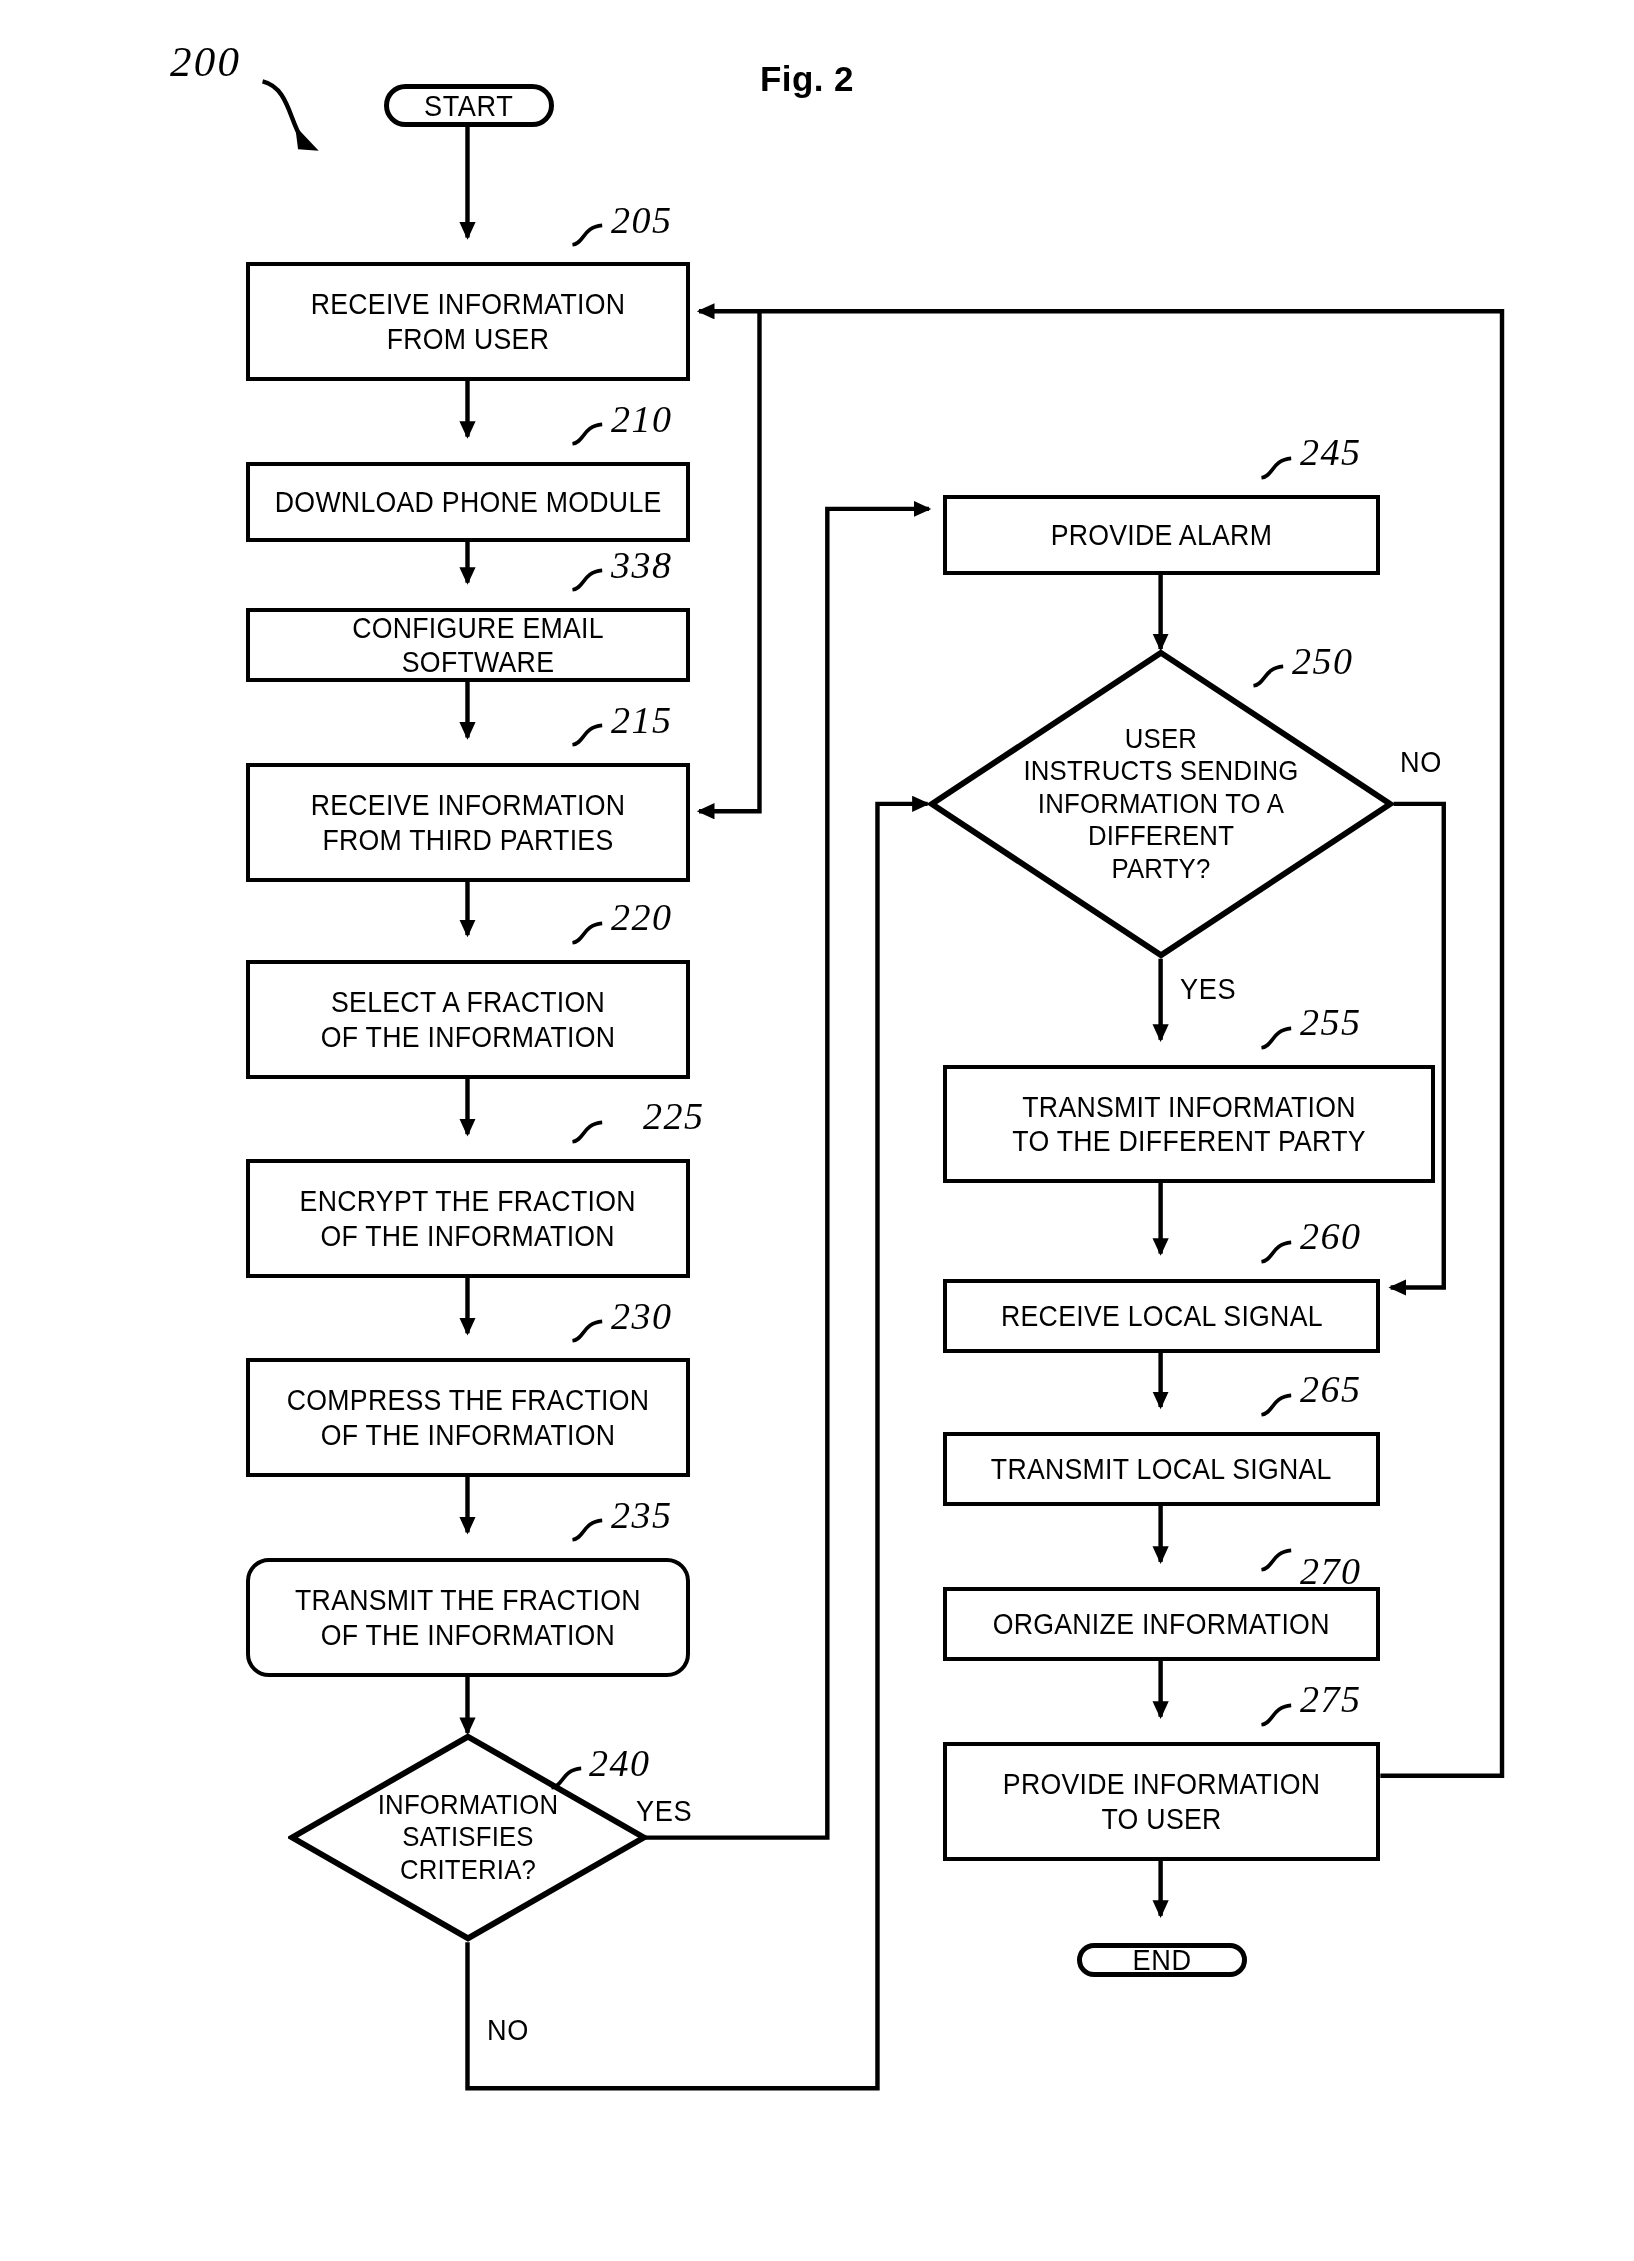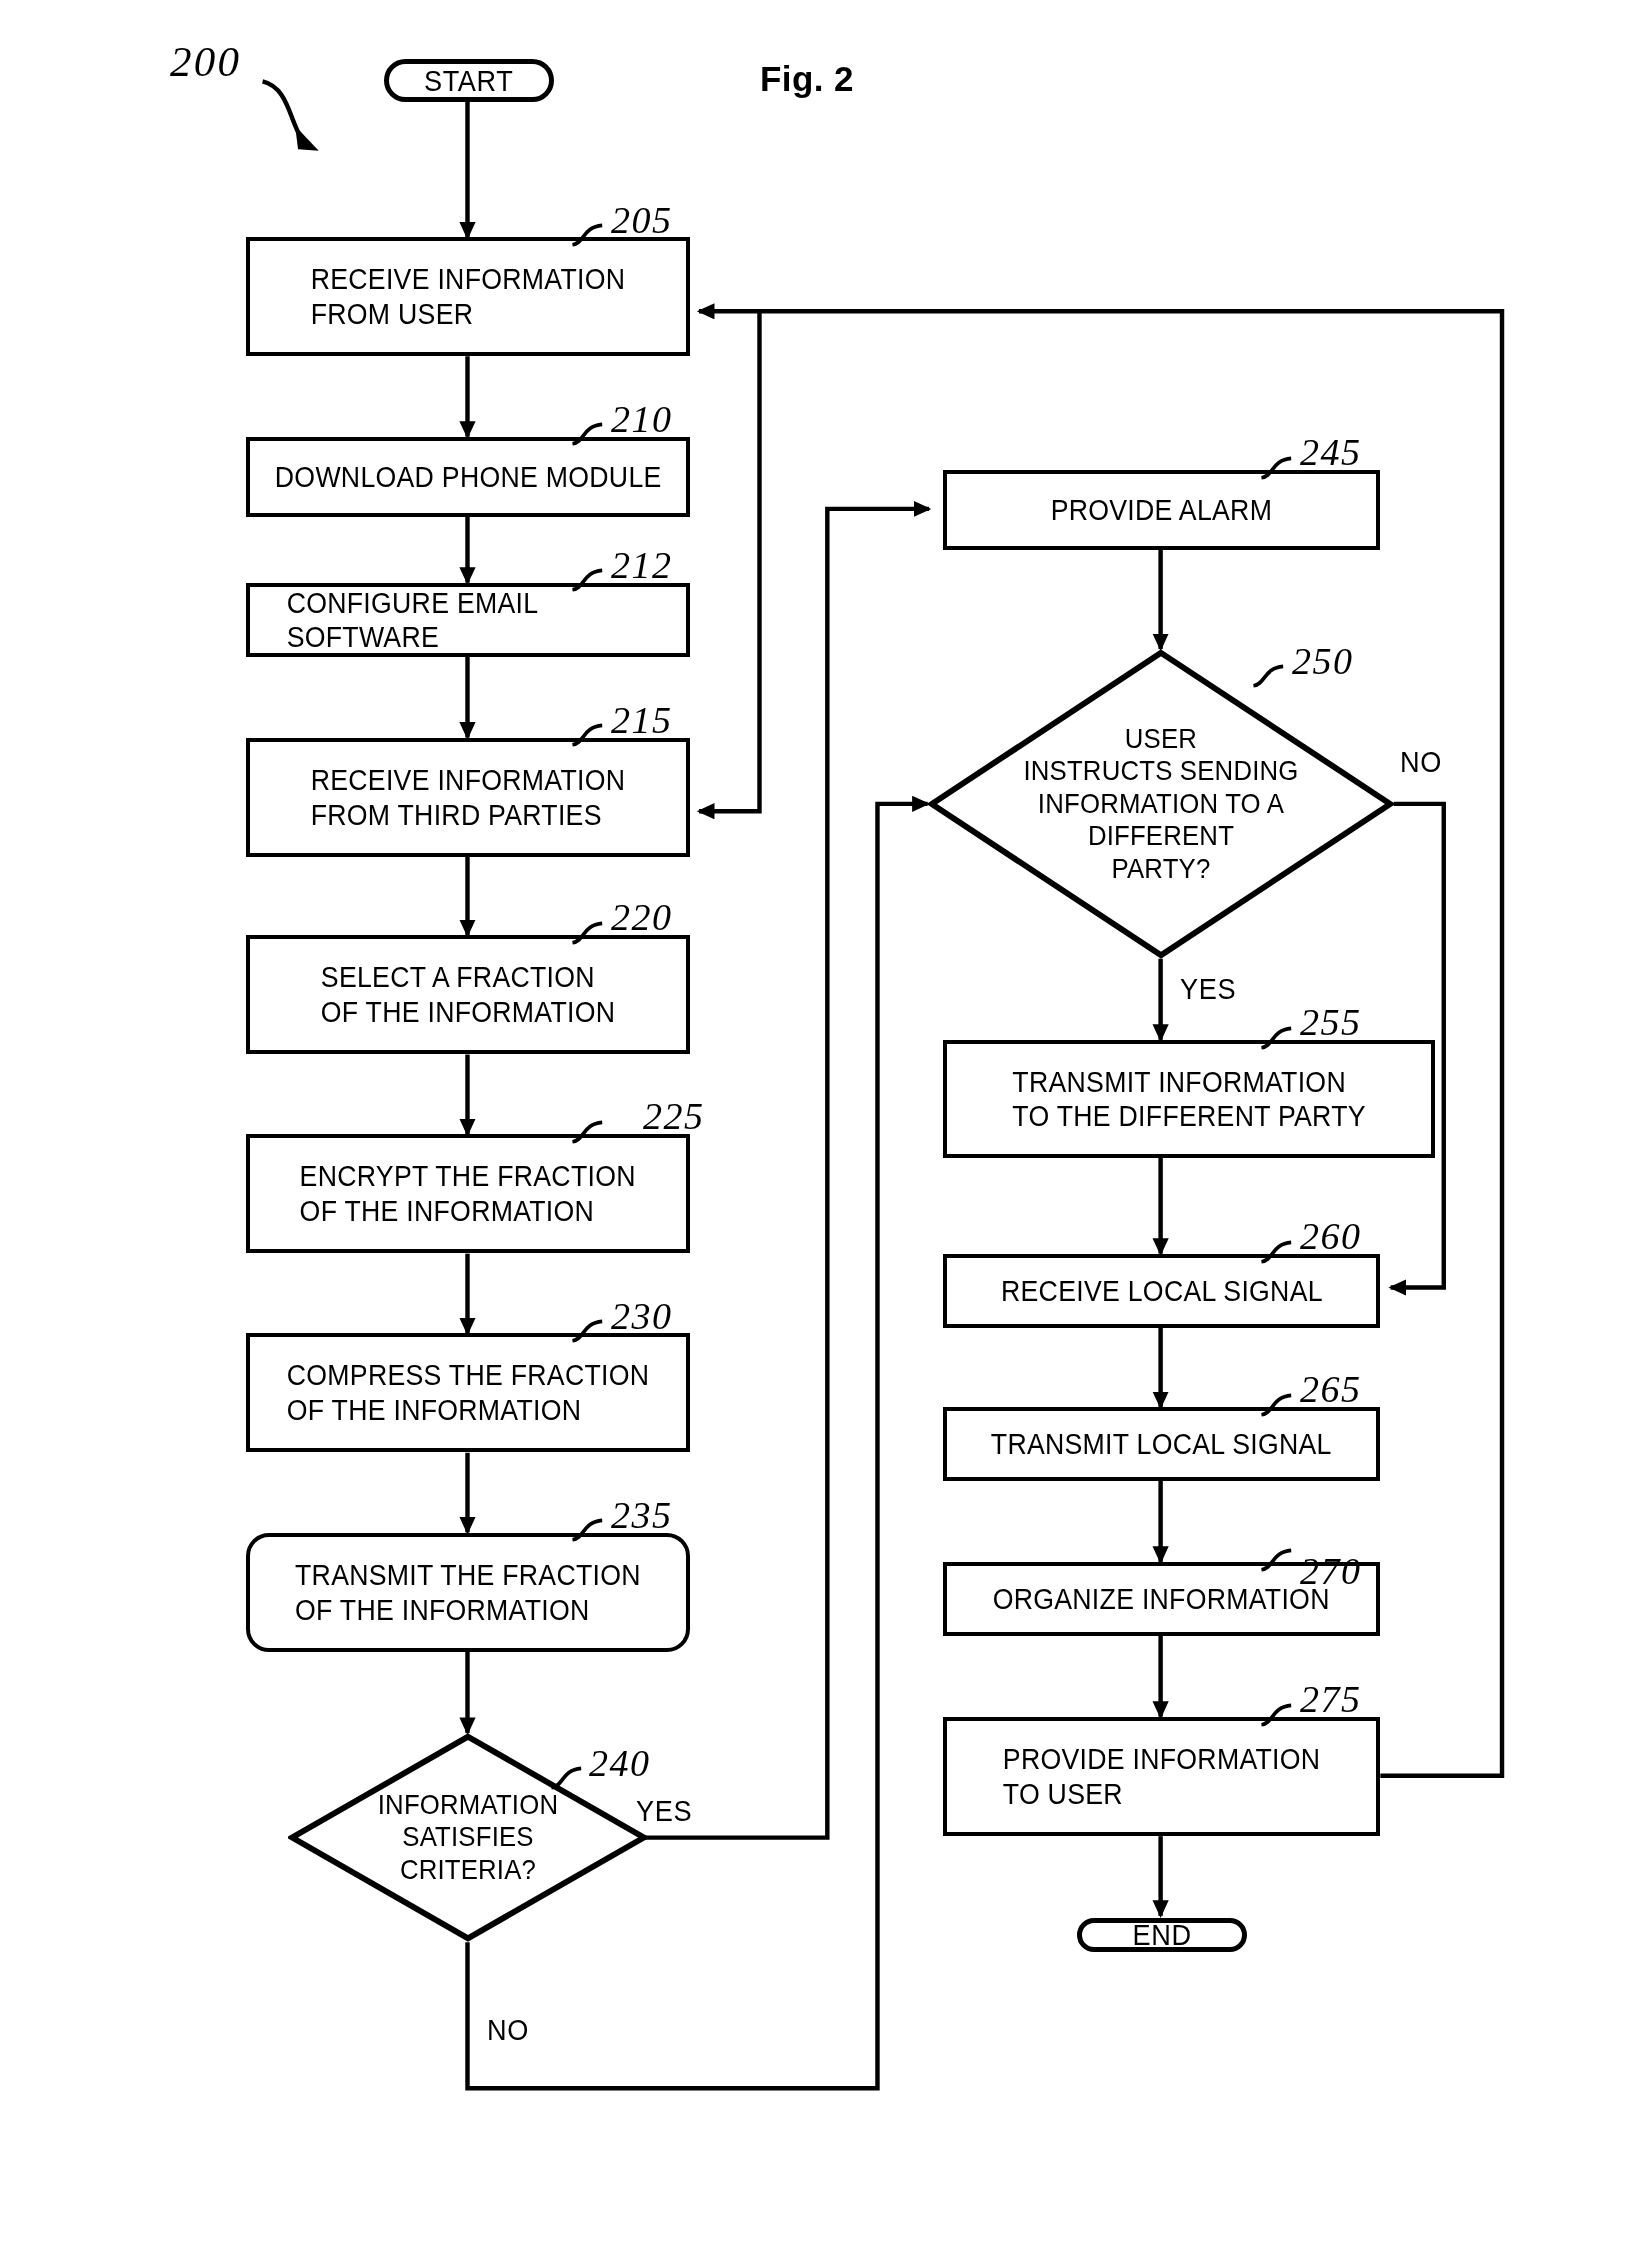--- a/index.html
+++ b/index.html
@@ -2,21 +2,21 @@
 <html style="font-size:11.8px"><head>
 <meta charset="utf-8">
 <style>
   html,body{margin:0;padding:0;background:#fff;}
   body{width:1634px;height:2261px;position:relative;overflow:hidden;
        font-family:"Liberation Sans",sans-serif;color:#000;}
   #sheet{position:absolute;inset:0;}
   svg#wires{position:absolute;left:0;top:0;width:1634px;height:2261px;}
 
   .node{position:absolute;box-sizing:border-box;display:flex;align-items:center;
-        justify-content:center;text-align:left;background:#fff;}
+        justify-content:center;text-align:center;background:#fff;margin-top:25px;}
   .pbox{border:4.4px solid #000;}
   .pbox .lbl{font-size:29px;line-height:1.18;letter-spacing:0.3px;
              font-family:"Liberation Sans Narrow","Liberation Sans",sans-serif;
              transform:scaleX(.92);white-space:pre-line;}
   .term{border:5.9px solid #000;border-radius:44px;}
   .term .lbl{font-size:29.5px;letter-spacing:0.7px;transform:scaleX(.92);}
 
   .dia{position:absolute;}
   .dia .dtext{position:absolute;inset:0;display:flex;align-items:center;
               justify-content:center;text-align:center;font-size:28px;line-height:1.16;
@@ -115,21 +115,21 @@
     <span class="lbl">DOWNLOAD PHONE MODULE</span>
   </div>
   <div class="refnum" style="left:611px;top:397px;">210</div>
   <svg style="position:absolute;left:568px;top:420px;width:52px;height:26px;" viewBox="0 0 70 35" xmlns="http://www.w3.org/2000/svg">
     <path d="M6,32 C22,30 20,8 46,6" stroke="#000" stroke-width="5" fill="none"></path>
   </svg>
 
   <div class="node pbox" style="left:246px;top:583px;width:444px;height:74px;padding-left:20px;">
     <span class="lbl">CONFIGURE EMAIL SOFTWARE</span>
   </div>
-  <div class="refnum" style="left:611px;top:543px;">212</div>
+  <div class="refnum" style="left:611px;top:543px;">338</div>
   <svg style="position:absolute;left:568px;top:566px;width:52px;height:26px;" viewBox="0 0 70 35" xmlns="http://www.w3.org/2000/svg">
     <path d="M6,32 C22,30 20,8 46,6" stroke="#000" stroke-width="5" fill="none"></path>
   </svg>
 
   <div class="node pbox" style="left:246px;top:738px;width:444px;height:119px;">
     <span class="lbl">RECEIVE INFORMATION
 FROM THIRD PARTIES</span>
   </div>
   <div class="refnum" style="left:611px;top:698px;">215</div>
   <svg style="position:absolute;left:568px;top:721px;width:52px;height:26px;" viewBox="0 0 70 35" xmlns="http://www.w3.org/2000/svg">

